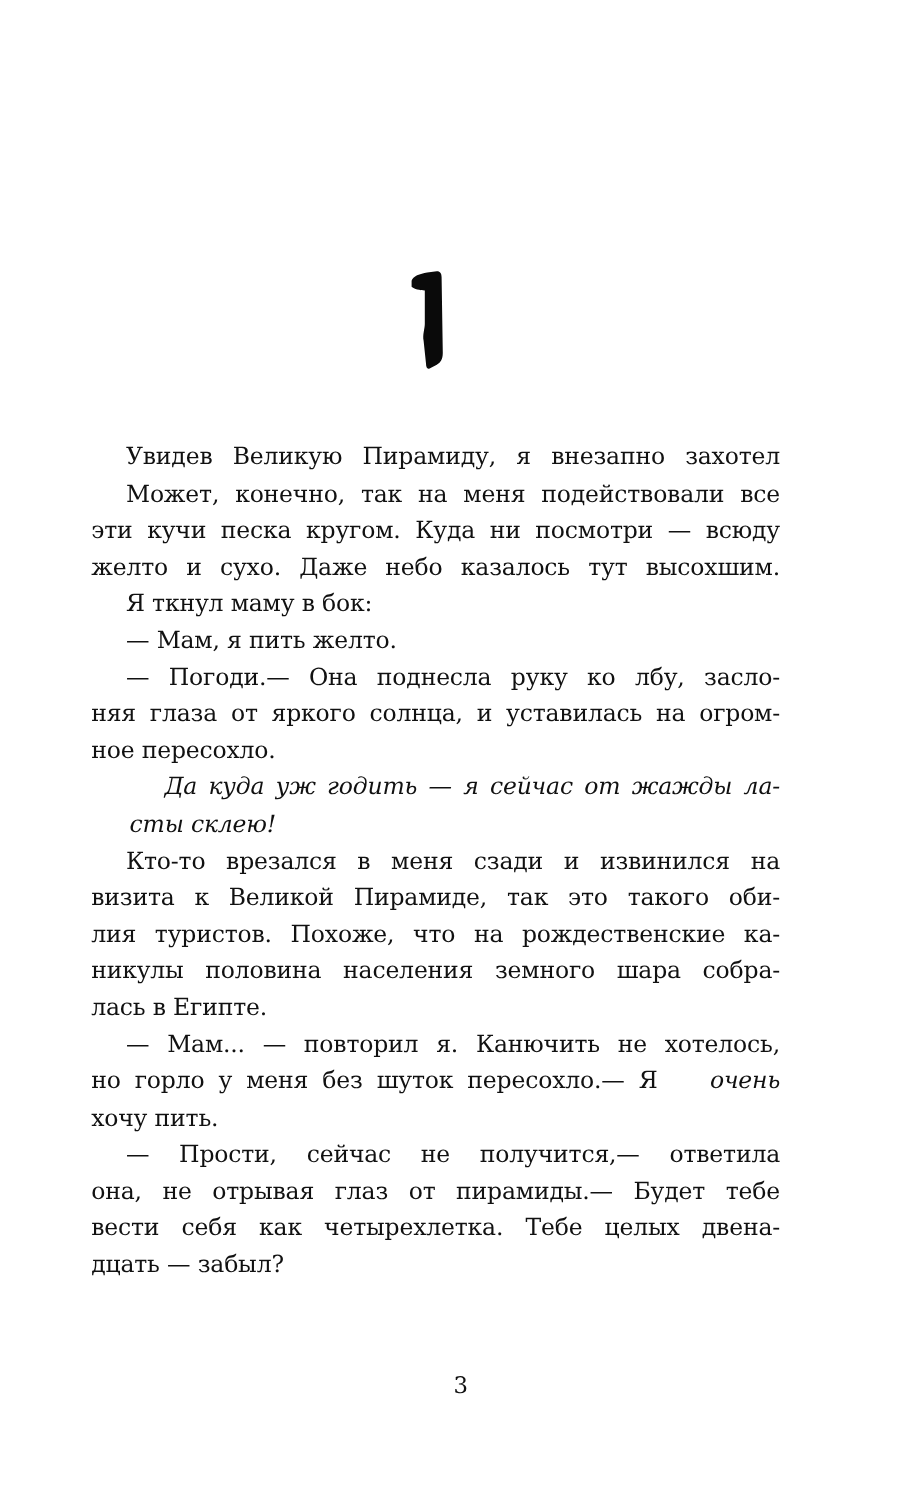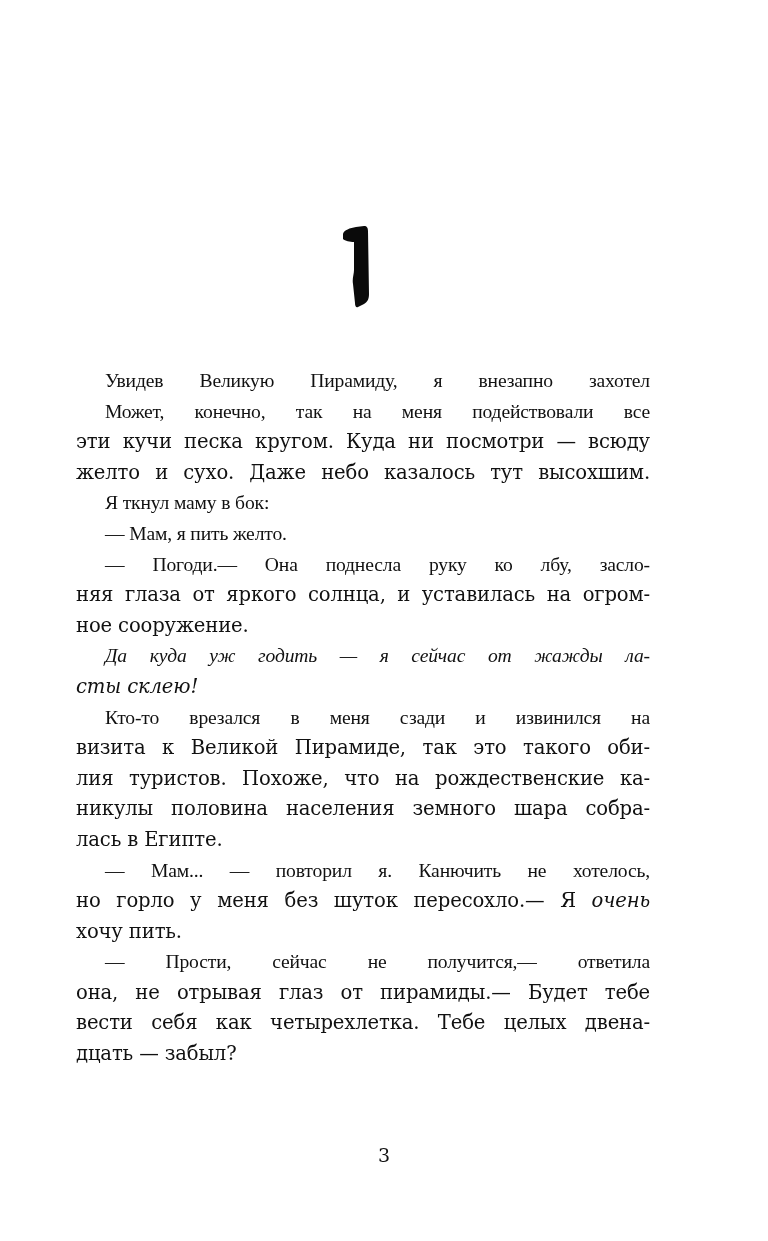--- a/index.html
+++ b/index.html
@@ -38,23 +38,22 @@
       white-space: nowrap;
       text-align: justify;
       text-align-last: justify;
       overflow: visible;
     }
     .line.last {
       text-align-last: left;
     }
     .line.indent {
       padding-left: 29px;
-      font-family: Liberation Serif, serif;
     }
-    .italic { font-style: italic; }
+    .italic { font-style: italic; margin-left: 32px; }
     .page-number {
       position: absolute;
       left: 0;
       width: 768px;
       top: 1143px;
       text-align: center;
       font-size: 19px;
       line-height: 24px;
     }
   </style>
@@ -74,21 +73,21 @@
   <span class="line indent">Может, конечно, так на меня подействовали все</span>
   <span class="line">эти кучи песка кругом. Куда ни посмотри — всюду</span>
   <span class="line">желто и сухо. Даже небо казалось тут высохшим.</span>
 
   <span class="line indent last">Я ткнул маму в бок:</span>
 
   <span class="line indent last">— Мам, я пить желто.</span>
 
   <span class="line indent">— Погоди.— Она поднесла руку ко лбу, засло-</span>
   <span class="line">няя глаза от яркого солнца, и уставилась на огром-</span>
-  <span class="line last">ное сооружение.</span>
+  <span class="line last">ное пересохло.</span>
 
   <span class="line indent italic">Да куда уж годить — я сейчас от жажды ла-</span>
   <span class="line last italic">сты склею!</span>
 
   <span class="line indent">Кто-то врезался в меня сзади и извинился на</span>
   <span class="line">визита к Великой Пирамиде, так это такого оби-</span>
   <span class="line">лия туристов. Похоже, что на рождественские ка-</span>
   <span class="line">никулы половина населения земного шара собра-</span>
   <span class="line last">лась в Египте.</span>
 

